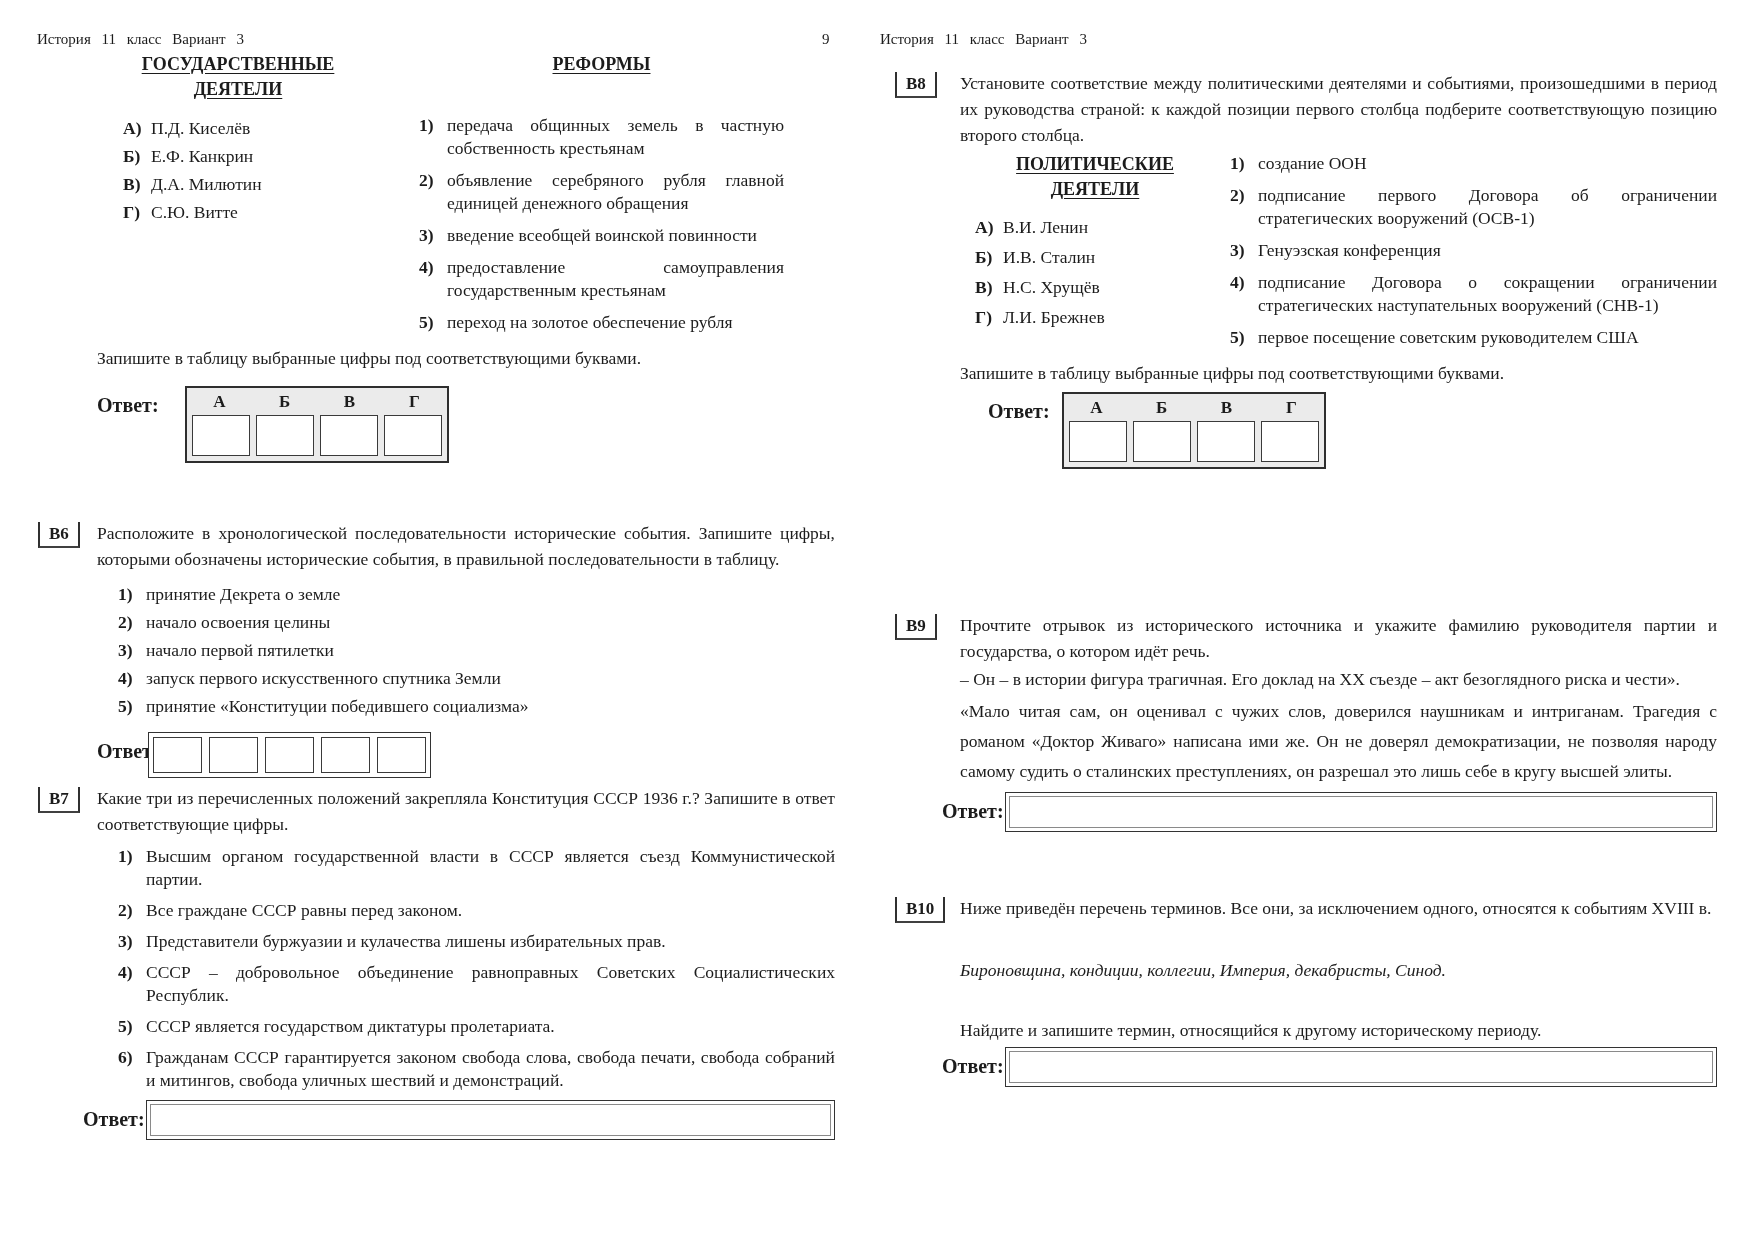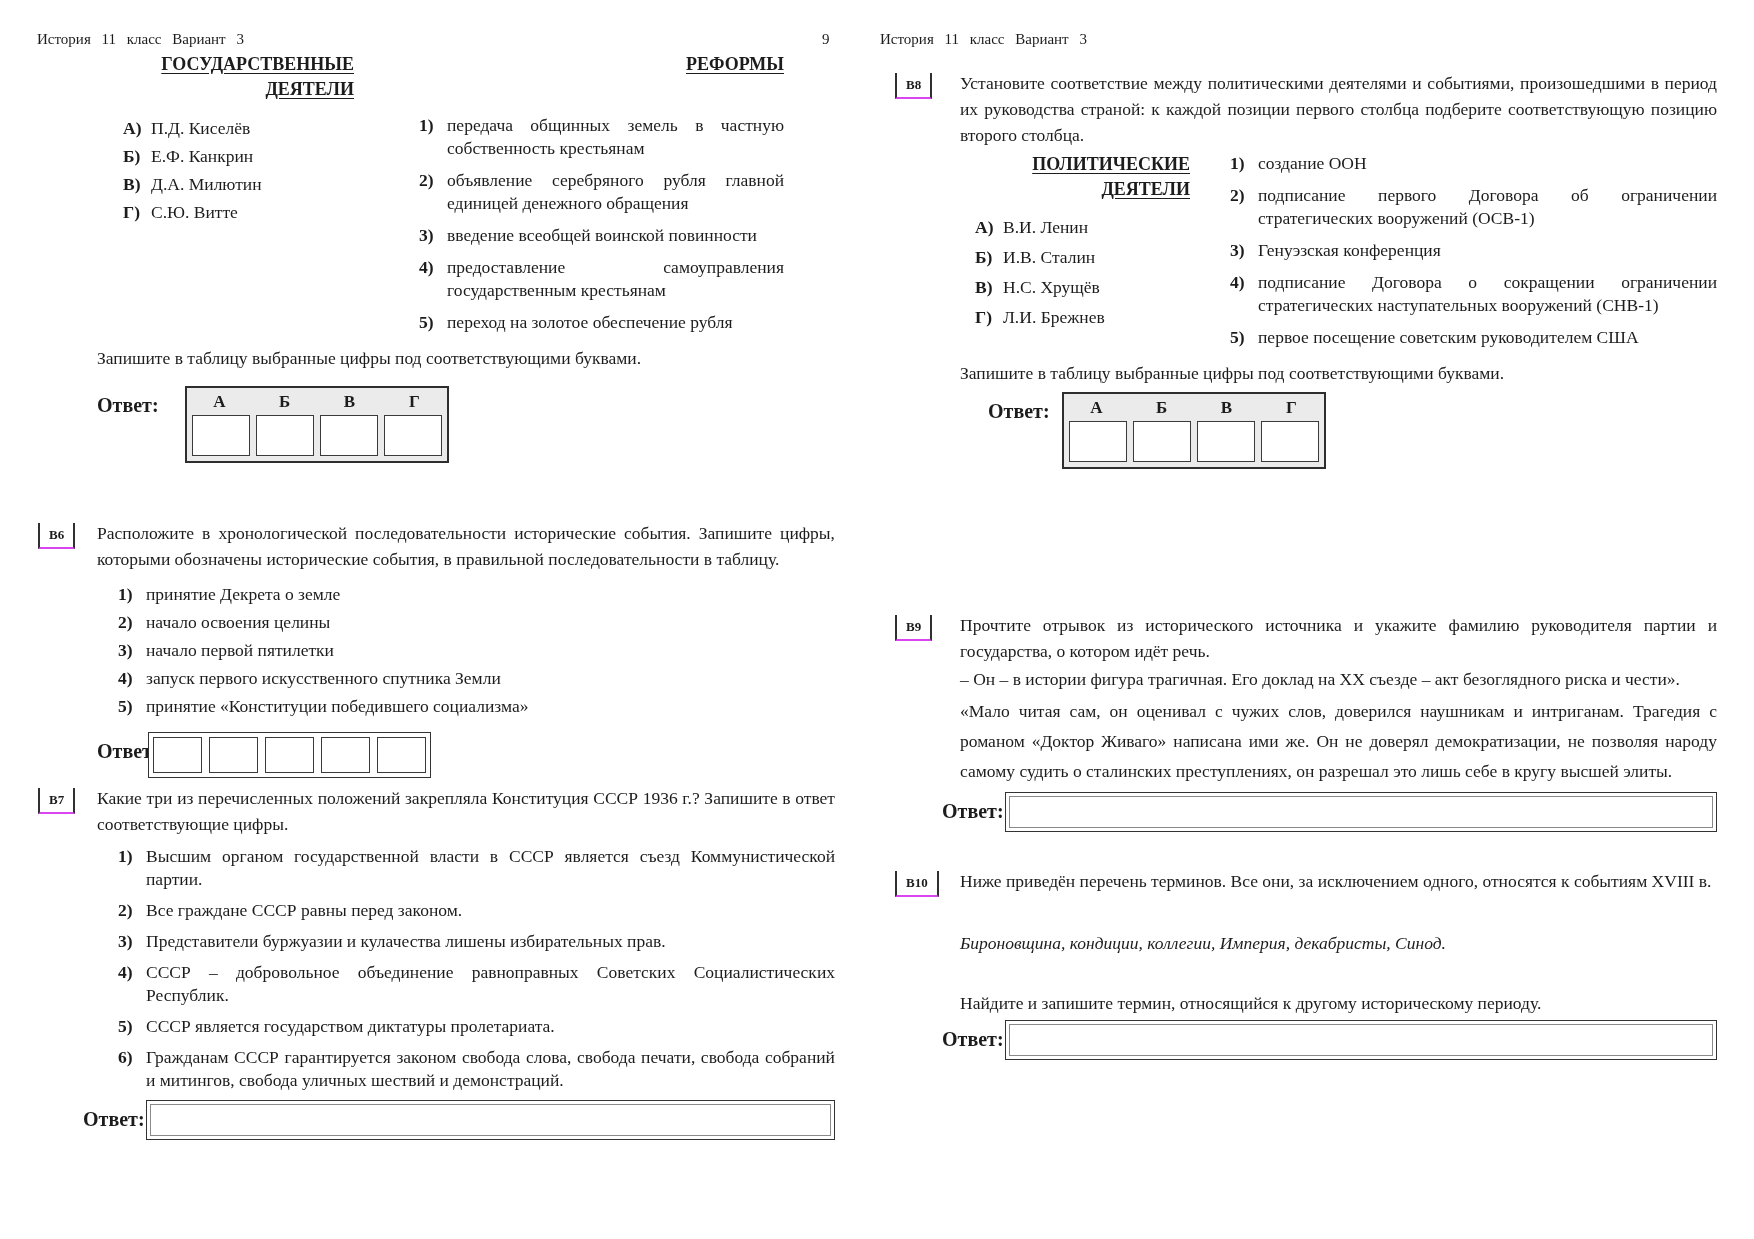--- a/index.html
+++ b/index.html
@@ -11,23 +11,23 @@
   .page{position:absolute;top:0;height:877px;}
   .page-left{left:35px;width:800px;}
   .page-right{left:880px;width:845px;}
   .runhead{position:absolute;font-size:15px;line-height:18px;word-spacing:7px;white-space:nowrap;}
   .pagenum{position:absolute;left:822px;top:30px;font-size:15px;line-height:18px;}
   .abs{position:absolute;}
   .just{text-align:justify;}
   .q{position:absolute;display:flex;align-items:flex-start;}
   .marker-col{flex:none;}
   .marker{display:inline-block;border-left:2px solid #303030;border-right:2px solid #303030;
-    border-bottom:2px solid #d946ef;padding:2px 9px 3px 9px;font-weight:bold;font-size:13px;line-height:19px;}
+    border-bottom:2px solid #404040;padding:2px 9px 3px 9px;font-weight:bold;font-size:17px;line-height:19px;}
   .q-body{flex:1;min-width:0;}
-  .col-heading{font-weight:bold;font-size:18px;line-height:25px;text-align:right;
+  .col-heading{font-weight:bold;font-size:18px;line-height:25px;text-align:center;
     text-decoration:underline;text-underline-offset:3px;}
   .match{display:flex;}
   .mi{display:flex;}
   .num{font-weight:bold;flex:none;width:28px;}
   .itext{flex:1;min-width:0;font-family:Liberation Serif, serif;}
   .items-b6 .mi{line-height:28px;margin:0;}
   .items-b7 .mi{line-height:23px;margin:0 0 8px 0;}
   .items-pad{padding-left:21px;margin-top:8px;}
   .col2-items .mi{line-height:23px;margin:0 0 9px 0;}
   .col1-items .mi{margin:0;}
@@ -294,21 +294,21 @@
         <div class="quote just" style="margin-top:2px;">«Мало читая сам, он оценивал с чужих слов, доверился наушникам и интриганам. Трагедия с романом «Доктор Живаго» написана ими же. Он не доверял демократизации, не позволяя народу самому судить о сталинских преступлениях, он разрешал это лишь себе в кругу высшей элиты.</div>
         <div class="answer-row" style="margin-top:6px;margin-left:-18px;">
           <span class="answer-label" style="width:63px;">Ответ:</span>
           <div class="ans-long">
               <div class="inner"></div>
             </div>
         </div>
       </div>
     </div>
 
-    <div class="q" style="left:15px;top:868px;width:822px;">
+    <div class="q" style="left:15px;top:895px;width:822px;">
       <div class="marker-col" style="width:65px;">
         <span class="marker">В10</span>
       </div>
       <div class="q-body">
         <div class="q-text just">Ниже приведён перечень терминов. Все они, за исключением одного, относятся к событиям XVIII в.</div>
         <div class="terms" style="margin-top:36px;">Бироновщина, кондиции, коллегии, Империя, декабристы, Синод.</div>
         <div style="margin-top:34px;">Найдите и запишите термин, относящийся к другому историческому периоду.</div>
         <div class="answer-row" style="margin-top:4px;margin-left:-18px;">
           <span class="answer-label" style="width:63px;">Ответ:</span>
           <div class="ans-long">

